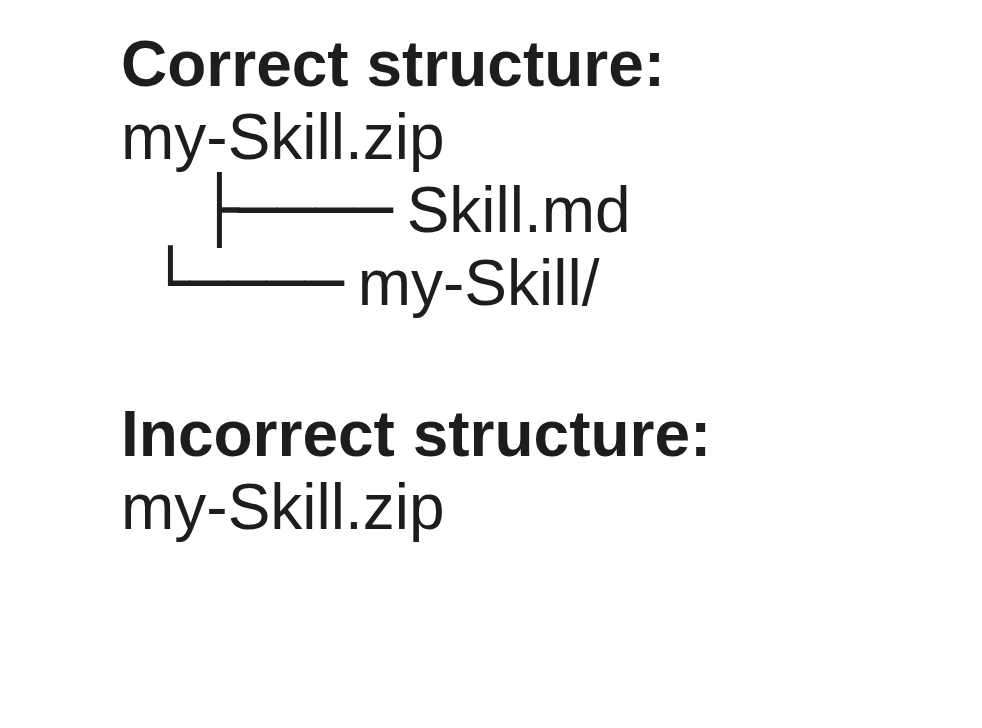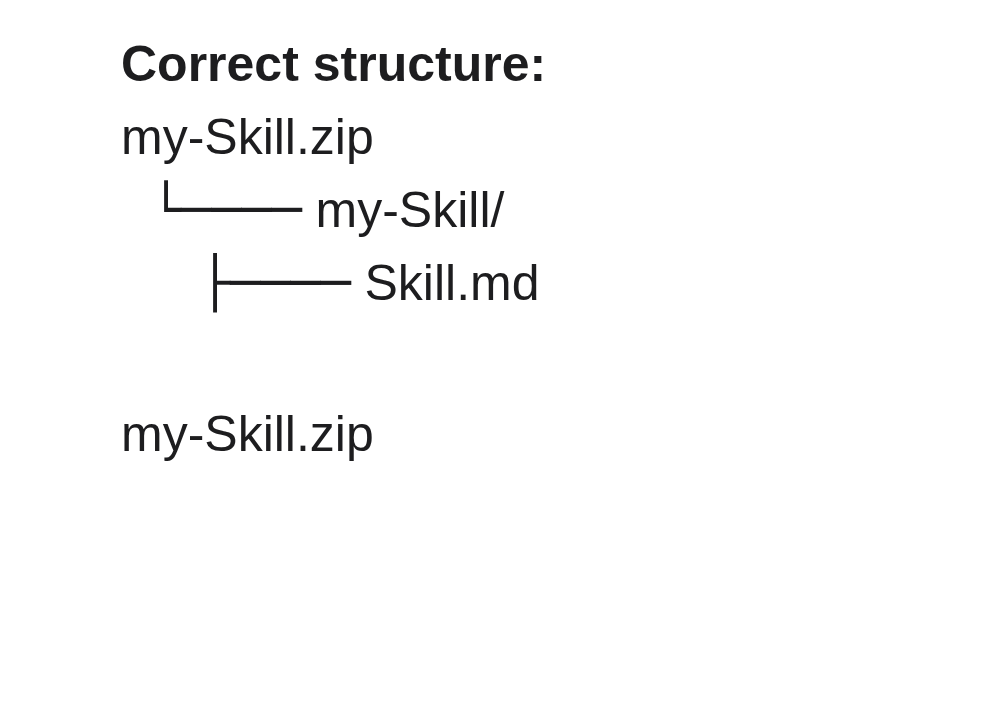--- a/index.html
+++ b/index.html
@@ -8,21 +8,21 @@
     background: #ffffff;
   }
   .page {
     position: relative;
     width: 982px;
     height: 728px;
     background: #ffffff;
     overflow: hidden;
     font-family: "Liberation Sans", "DejaVu Sans", sans-serif;
     color: #1d1d1f;
-    font-size: 50px;
+    font-size: 64px;
     line-height: 73px;
   }
   .content {
     padding: 28px 0 0 121px;
   }
   .line {
     white-space: nowrap;
     height: 73px;
   }
   .heading {
@@ -42,32 +42,33 @@
 <body>
 
 <div class="page">
   <div class="content">
 
     <div>
       <div class="line heading">Correct structure:</div>
 
       <div class="line">my-Skill.zip</div>
 
+      <div class="line tree-line level-2">
+        <span class="connector">├────</span><span>Skill.md</span>
+      </div>
+
       <div class="line tree-line level-1">
         <span class="connector">└────</span><span>my-Skill/</span>
-      </div>
-
-      <div class="line tree-line level-2">
-        <span class="connector">├────</span><span>Skill.md</span>
       </div>
 
     </div>
 
     <div class="section-spacer"></div>
 
     <div>
+      <div class="line heading">Incorrect structure:</div>
 
       <div class="line">my-Skill.zip</div>
 
     </div>
 
   </div>
 </div>
 
 </body></html>

